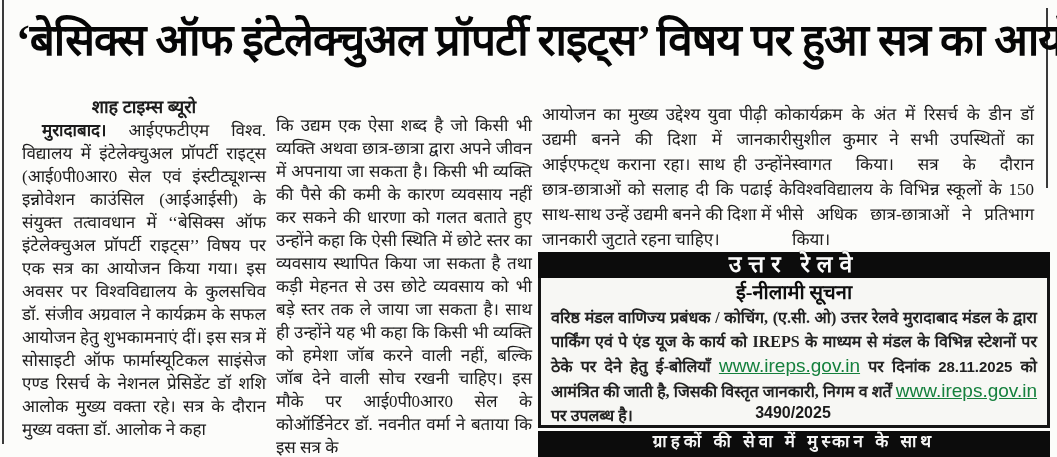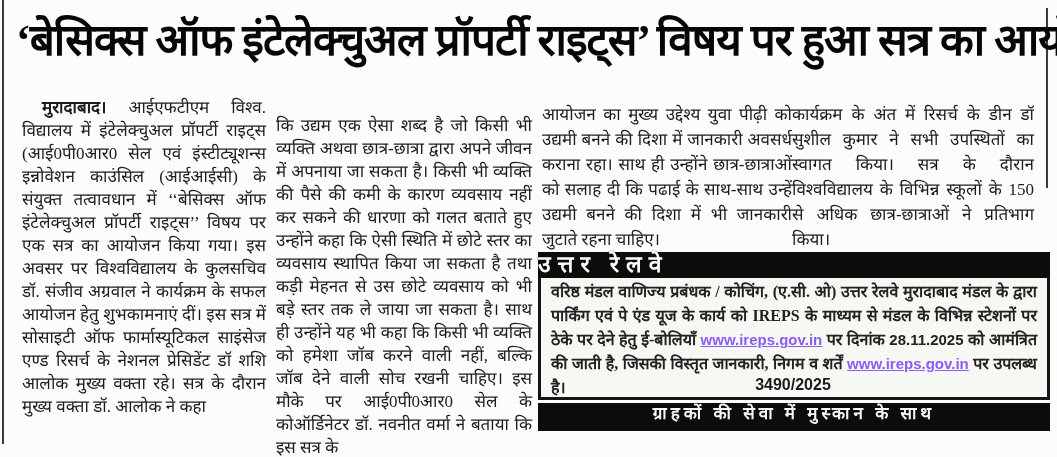--- a/index.html
+++ b/index.html
@@ -44,21 +44,21 @@
   }
   .col1 p { text-indent:20px; }
   .dateline { font-weight:700; }
 
   
   .advert {
     position:absolute; left:538px; top:252px; width:512px;
   }
   .ad-header {
     background:#0c0c0c; color:#fafafa;
-    text-align:left;
+    text-align:center;
     font-weight:800; font-size:23px; line-height:26px; height:26px;
     letter-spacing:7px;
     text-shadow:0 0 1px #000;
   }
   .ad-body-box {
     position:relative;
     border:3px solid #151515; border-top:none;
     background:#f7f7f4;
     padding:1px 10px 3px;
   }
@@ -68,23 +68,23 @@
   }
   .ad-text {
     margin:1px 0 0;
     font-size:16px; line-height:24px;
     font-weight:700;
     text-align:justify;
     color:#222;
   }
   .ad-url {
     font-family:"Liberation Sans","DejaVu Sans",sans-serif;
-    font-size:15px; font-weight:700;
+    font-size:19px; font-weight:400;
     text-decoration:underline;
-    color:#8b5cf6;
+    color:#15803d;
   }
   .ad-date { font-family:"Liberation Sans","DejaVu Sans",sans-serif; font-size:15px; }
   .ad-ref {
     text-align:center;
     font-family:"Liberation Sans","DejaVu Sans",sans-serif;
     font-weight:700; font-size:16px;
     margin-top:-24px; padding-right:2px;
     color:#1b1b1b;
   }
   .ad-footer {
@@ -99,37 +99,39 @@
 <body>
 
 <div class="page">
 
   <div class="rule-left"></div>
   <div class="rule-right"></div>
 
   <h1 class="headline">‘बेसिक्स ऑफ इंटेलेक्चुअल प्रॉपर्टी राइट्स’ विषय पर हुआ सत्र का आयोजन</h1>
 
   <div class="col col1">
+    <div class="byline">शाह टाइम्स ब्यूरो</div>
     <p><b class="dateline">मुरादाबाद। </b><span>आईएफटीएम विश्व. विद्यालय में इंटेलेक्चुअल प्रॉपर्टी राइट्स (आई0पी0आर0 सेल एवं इंस्टीट्यूशन्स इन्नोवेशन काउंसिल (आईआईसी) के संयुक्त तत्वावधान में ‘‘बेसिक्स ऑफ इंटेलेक्चुअल प्रॉपर्टी राइट्स’’ विषय पर एक सत्र का आयोजन किया गया। इस अवसर पर विश्वविद्यालय के कुलसचिव डॉ. संजीव अग्रवाल ने कार्यक्रम के सफल आयोजन हेतु शुभकामनाएं दीं। इस सत्र में सोसाइटी ऑफ फार्मास्यूटिकल साइंसेज एण्ड रिसर्च के नेशनल प्रेसिडेंट डॉ शशि आलोक मुख्य वक्ता रहे। सत्र के दौरान मुख्य वक्ता डॉ. आलोक ने कहा</span></p>
   </div>
 
   <div class="col col2">
     <p>कि उद्यम एक ऐसा शब्द है जो किसी भी व्यक्ति अथवा छात्र-छात्रा द्वारा अपने जीवन में अपनाया जा सकता है। किसी भी व्यक्ति की पैसे की कमी के कारण व्यवसाय नहीं कर सकने की धारणा को गलत बताते हुए उन्होंने कहा कि ऐसी स्थिति में छोटे स्तर का व्यवसाय स्थापित किया जा सकता है तथा कड़ी मेहनत से उस छोटे व्यवसाय को भी बड़े स्तर तक ले जाया जा सकता है। साथ ही उन्होंने यह भी कहा कि किसी भी व्यक्ति को हमेशा जॉब करने वाली नहीं, बल्कि जॉब देने वाली सोच रखनी चाहिए। इस मौके पर आई0पी0आर0 सेल के कोऑर्डिनेटर डॉ. नवनीत वर्मा ने बताया कि इस सत्र के</p>
   </div>
 
   <div class="col col3">
-    <p>आयोजन का मुख्य उद्देश्य युवा पीढ़ी को उद्यमी बनने की दिशा में जानकारी अवसर्ध कराना रहा। साथ ही उन्होंने छात्र-छात्राओं को सलाह दी कि पढाई के साथ-साथ उन्हें उद्यमी बनने की दिशा में भी जानकारी जुटाते रहना चाहिए।</p>
+    <p>आयोजन का मुख्य उद्देश्य युवा पीढ़ी को उद्यमी बनने की दिशा में जानकारी आईएफट्ध कराना रहा। साथ ही उन्होंने छात्र-छात्राओं को सलाह दी कि पढाई के साथ-साथ उन्हें उद्यमी बनने की दिशा में भी जानकारी जुटाते रहना चाहिए।</p>
   </div>
 
   <div class="col col4">
     <p>कार्यक्रम के अंत में रिसर्च के डीन डॉ सुशील कुमार ने सभी उपस्थितों का स्वागत किया। सत्र के दौरान विश्वविद्यालय के विभिन्न स्कूलों के 150 से अधिक छात्र-छात्राओं ने प्रतिभाग किया।</p>
   </div>
 
   <div class="advert">
     <div class="ad-header">उत्तर रेलवे</div>
     <div class="ad-body-box">
+      <div class="ad-subtitle">ई-नीलामी सूचना</div>
       <p class="ad-text"><span>वरिष्ठ मंडल वाणिज्य प्रबंधक / कोचिंग, (ए.सी. ओ) उत्तर रेलवे मुरादाबाद मंडल के द्वारा पार्किंग एवं पे एंड यूज के कार्य को IREPS के माध्यम से मंडल के विभिन्न स्टेशनों पर ठेके पर देने हेतु ई-बोलियाँ </span><span class="ad-url">www.ireps.gov.in</span><span> पर दिनांक </span><b class="ad-date">28.11.2025</b><span> को आमंत्रित की जाती है, जिसकी विस्तृत जानकारी, निगम व शर्तें </span><span class="ad-url">www.ireps.gov.in</span><span> पर उपलब्ध है।</span></p>
       <div class="ad-ref">3490/2025</div>
     </div>
     <div class="ad-footer">ग्राहकों की सेवा में मुस्कान के साथ</div>
   </div>
 
 </div>
 
 </body></html>

